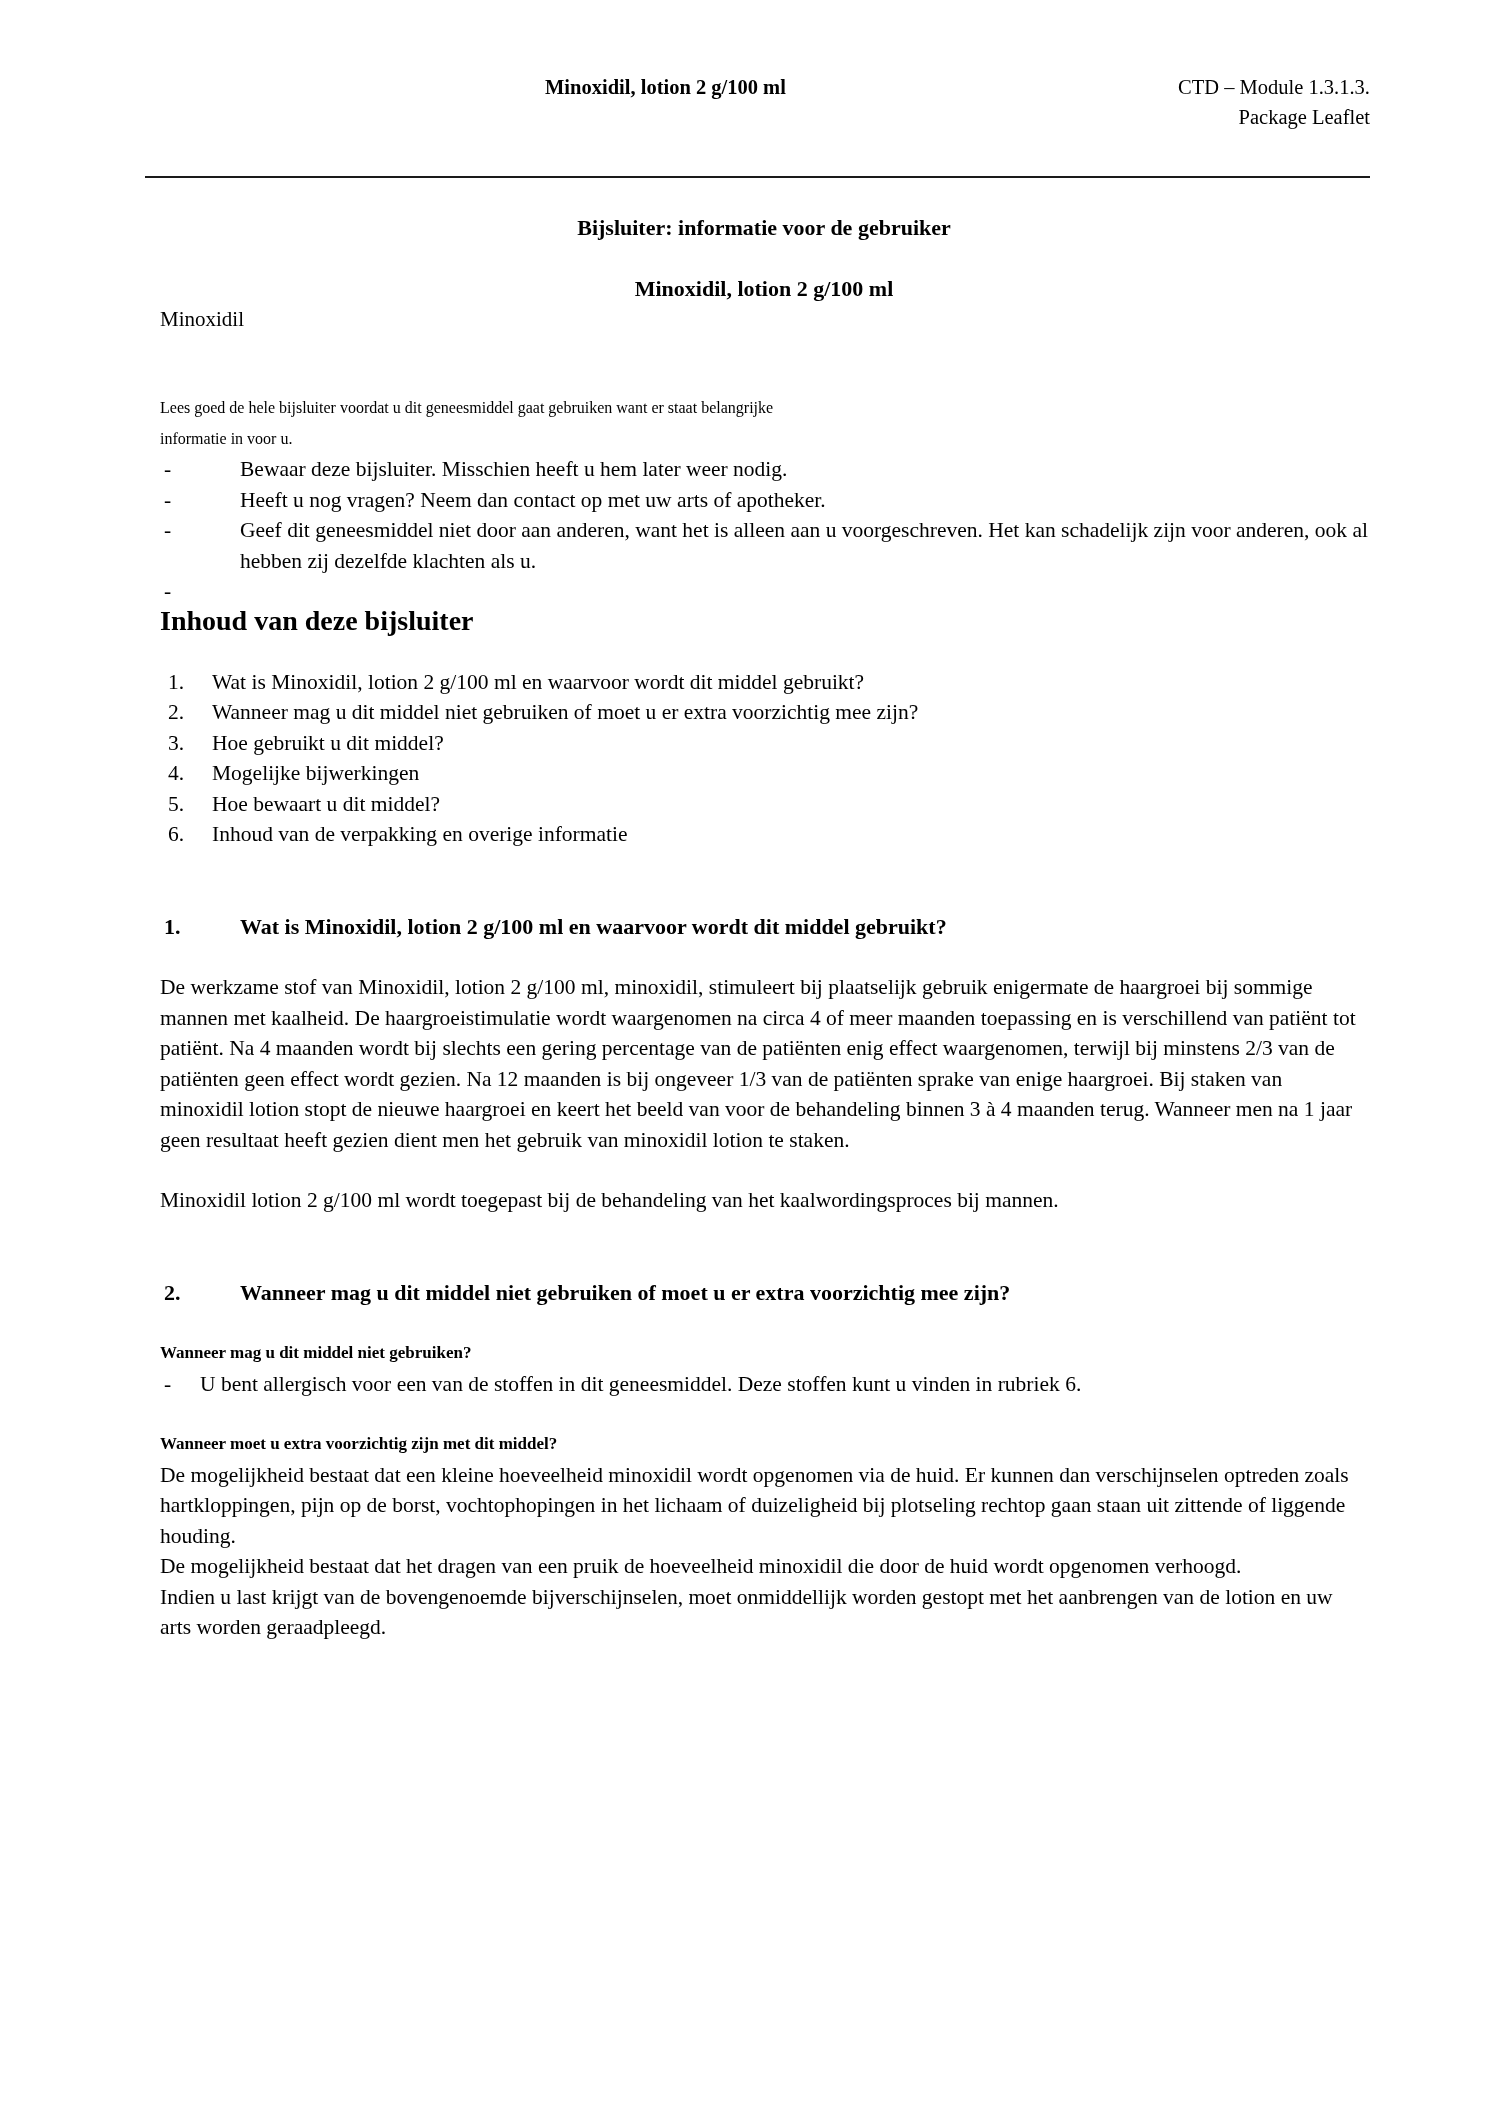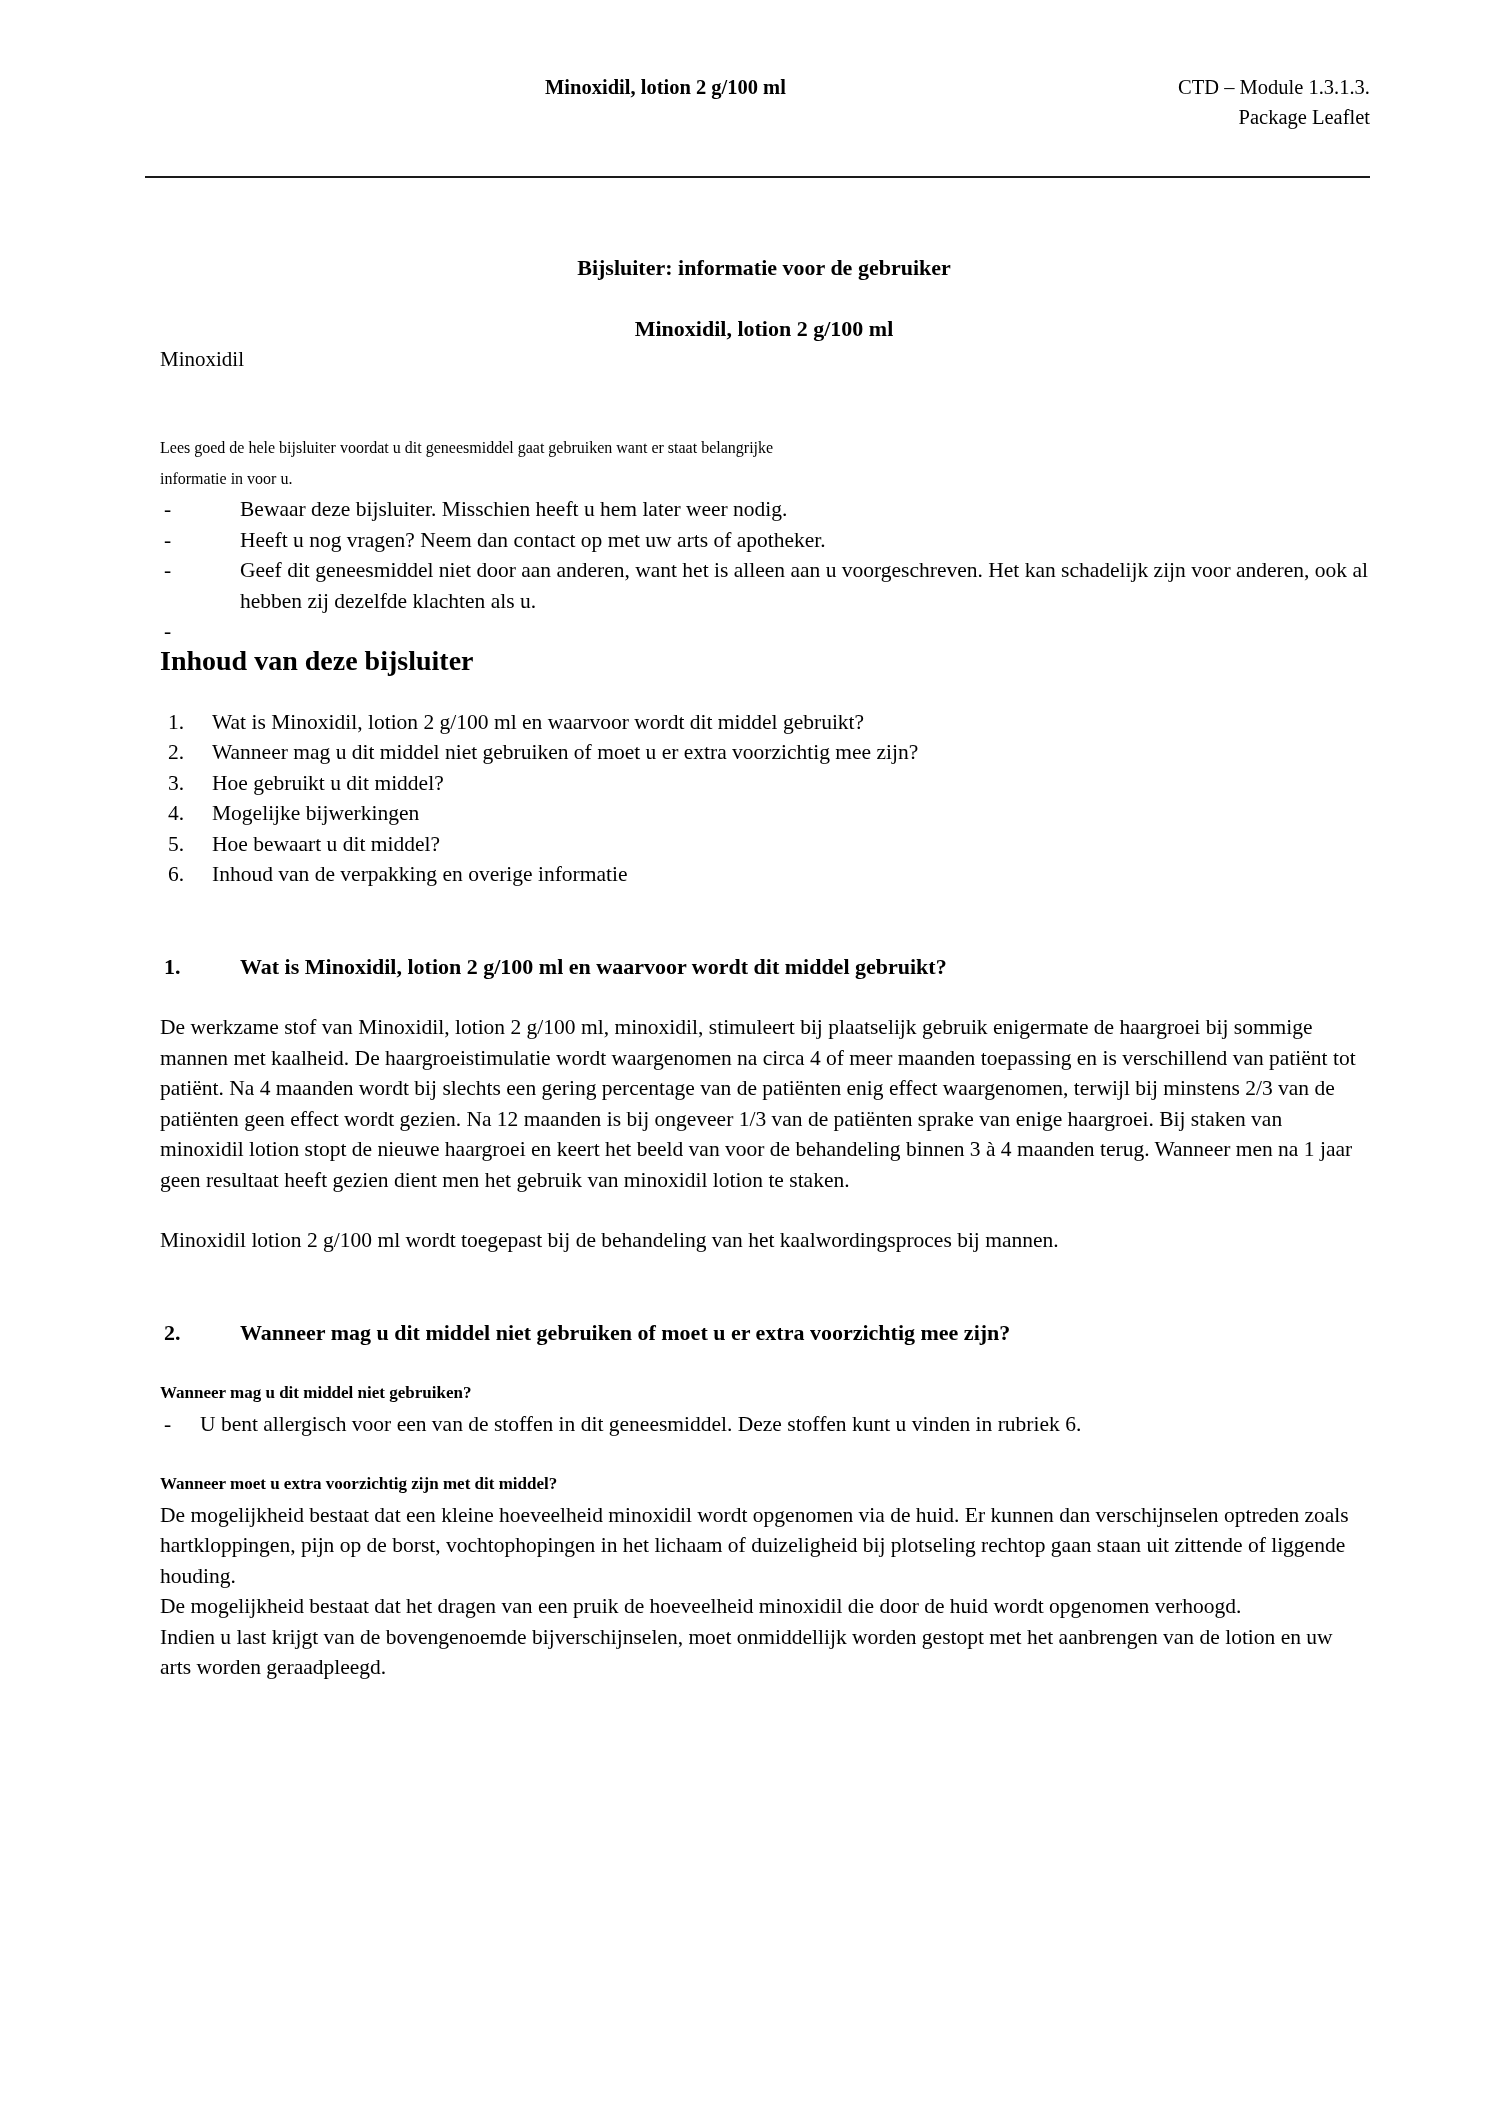--- a/index.html
+++ b/index.html
@@ -66,21 +66,21 @@
   
   .content {
     position: absolute;
     left: 160px;
     top: 213px;
     width: 1208px;
     font-size: 21.5px;
     line-height: 30.5px;
   }
 
-  .title-block { margin-bottom: 0; margin-top: 40px; }
+  .title-block { margin-bottom: 0; }
   .title-line-1 {
     font-weight: bold;
     font-size: 22px;
     text-align: center;
     line-height: 30px;
   }
   .spacer-30 { height: 30px; }
   .spacer-58 { height: 58px; }
   .spacer-62 { height: 62px; }
 

